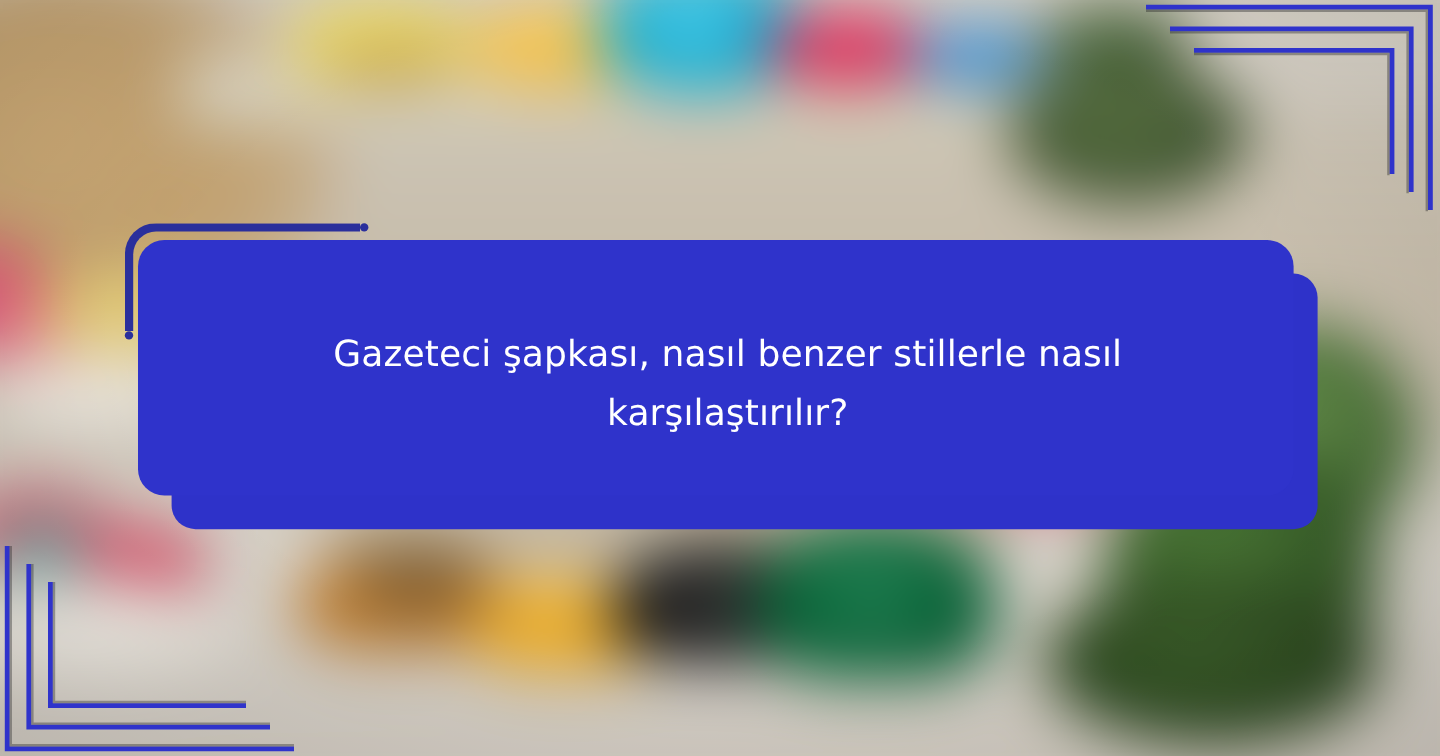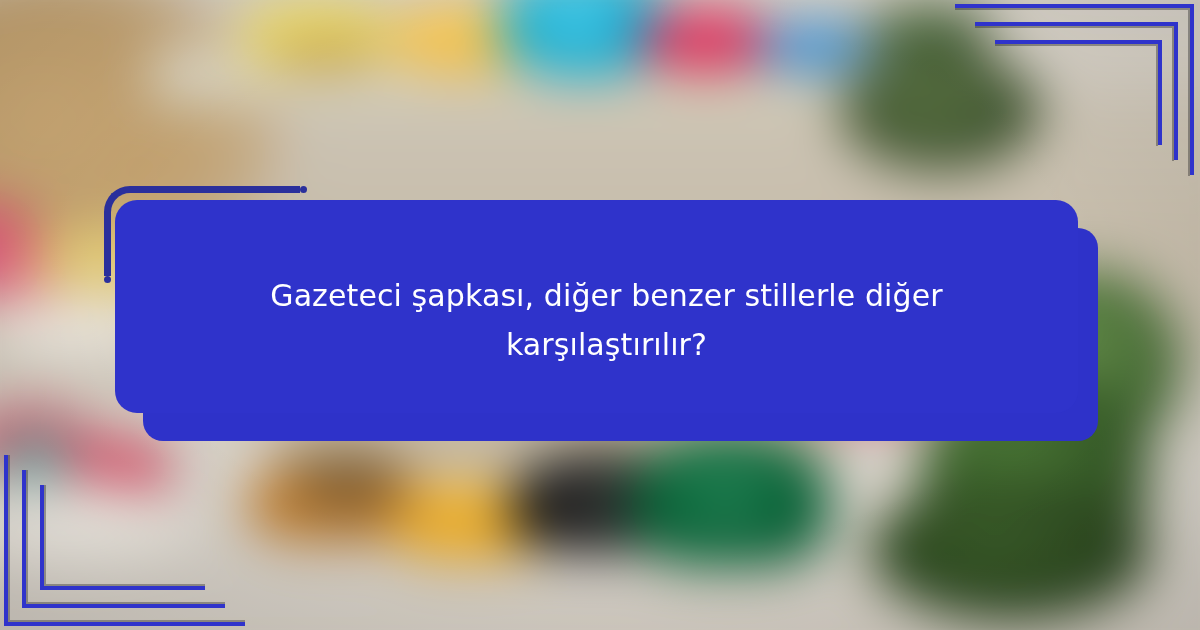--- a/index.html
+++ b/index.html
@@ -244,16 +244,16 @@
       <path d="M 45 85 L 45 185 L 205 185"></path>
     </g>
   </svg>
 
   <div id="card-outline"></div>
 
   <div id="card-back"></div>
   <div id="card-front"></div>
 
   <div id="card-text">
-    <div class="headline">Gazeteci şapkası, diğer benzer stillerle diğer karşılaştırılır?</div>
+    <div class="headline">Gazeteci şapkası, nasıl benzer stillerle nasıl karşılaştırılır?</div>
   </div>
 
 </div>
 
 </body></html>

